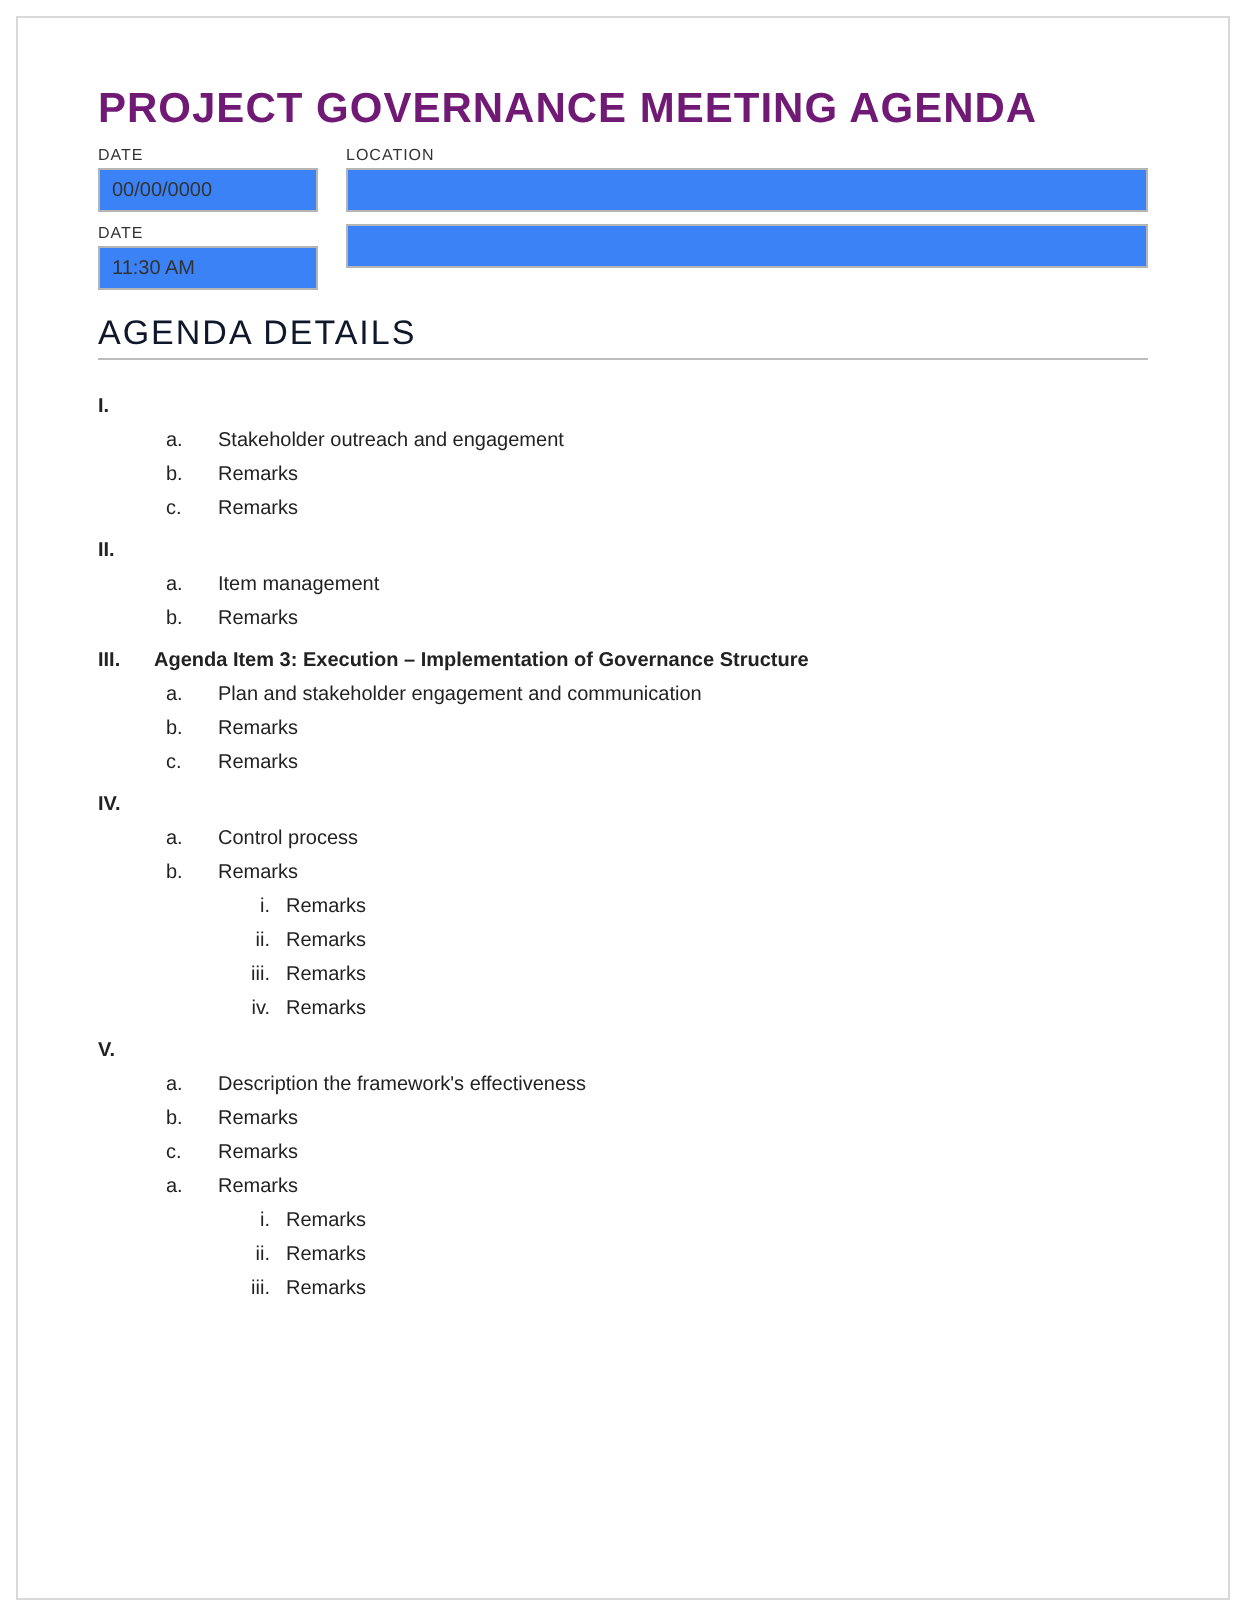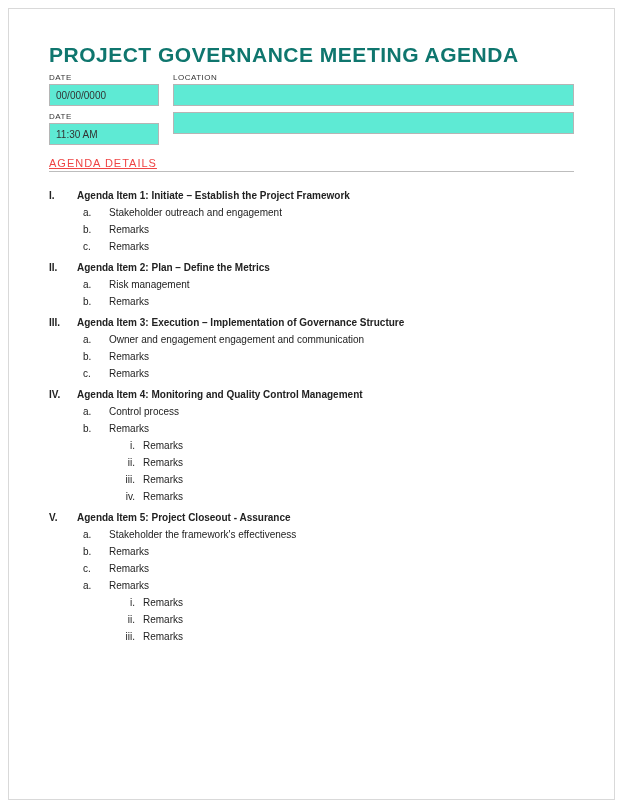--- a/index.html
+++ b/index.html
@@ -14,21 +14,21 @@
     width: 607px;
     min-height: 792px;
     border: 1px solid #d9d9d9;
     padding: 34px 40px 24px 40px;
     color: #333;
   }
   .title {
     font-size: 21px;
     font-weight: 700;
     letter-spacing: 0.5px;
-    color: #0f766e;
+    color: #701a75;
     margin-bottom: 6px;
   }
   .meta-row {
     display: flex;
     gap: 14px;
     margin-bottom: 6px;
   }
   .meta-col.small { flex: 0 0 110px; }
   .meta-col.large { flex: 1; }
   .meta-label {
@@ -38,33 +38,32 @@
     margin-bottom: 2px;
     font-weight: 400;
   }
   .meta-field {
     border: 1px solid #b5b5b5;
     height: 22px;
     width: 100%;
     padding: 0 6px;
     font-size: 10px;
     color: #333;
-    background: #5eead4;
+    background: #3b82f6;
     display: flex;
     align-items: center;
     font-family: inherit;
   }
   .section-header {
-    font-size: 11px;
-    color: #ef4444;
+    font-size: 17px;
+    color: #0f172a;
     letter-spacing: 1px;
     font-weight: 400;
     margin-top: 12px;
     margin-bottom: 2px;
-    text-decoration: underline;
   }
   .section-rule {
     border: none;
     border-top: 1px solid #bdbdbd;
     margin-bottom: 18px;
   }
   .agenda {
     font-size: 10px;
     color: #222;
   }
@@ -120,71 +119,68 @@
       <input class="meta-field" value="" style="">
     </div>
   </div>
 
   <div class="section-header">AGENDA DETAILS</div>
   <hr class="section-rule">
 
   <div class="agenda" id="agenda-root">
       <div class="top-item">
         <span class="num">I.</span>
-        <span>Agenda Item 1: Initiate – Establish the Project Framework</span>
       </div>
       <div class="sub-list">
         <div class="sub-item">
           <span class="bullet">a.</span>
           <span>Stakeholder outreach and engagement</span>
         </div>
         <div class="sub-item">
           <span class="bullet">b.</span>
           <span>Remarks</span>
         </div>
         <div class="sub-item">
           <span class="bullet">c.</span>
           <span>Remarks</span>
         </div>
       </div>
       <div class="top-item">
         <span class="num">II.</span>
-        <span> Agenda Item 2: Plan – Define the Metrics</span>
-      </div>
-      <div class="sub-list">
-        <div class="sub-item">
-          <span class="bullet">a.</span>
-          <span>Risk management</span>
+      </div>
+      <div class="sub-list">
+        <div class="sub-item">
+          <span class="bullet">a.</span>
+          <span>Item management</span>
         </div>
         <div class="sub-item">
           <span class="bullet">b.</span>
           <span>Remarks</span>
         </div>
       </div>
       <div class="top-item">
         <span class="num">III.</span>
         <span>Agenda Item 3: Execution – Implementation of Governance Structure</span>
       </div>
       <div class="sub-list">
         <div class="sub-item">
           <span class="bullet">a.</span>
-          <span>Owner and engagement engagement and communication</span>
+          <span>Plan and stakeholder engagement and communication</span>
         </div>
         <div class="sub-item">
           <span class="bullet">b.</span>
           <span>Remarks</span>
         </div>
         <div class="sub-item">
           <span class="bullet">c.</span>
           <span>Remarks</span>
         </div>
       </div>
       <div class="top-item">
         <span class="num">IV.</span>
-        <span>Agenda Item 4: Monitoring and Quality Control Management</span>
       </div>
       <div class="sub-list">
         <div class="sub-item">
           <span class="bullet">a.</span>
           <span>Control process</span>
         </div>
         <div class="sub-item">
           <span class="bullet">b.</span>
           <span>Remarks</span>
         </div>
@@ -202,26 +198,25 @@
             <span>Remarks</span>
           </div>
           <div class="subsub-item">
             <span class="bullet">iv.</span>
             <span>Remarks</span>
           </div>
         </div>
       </div>
       <div class="top-item">
         <span class="num">V.</span>
-        <span>Agenda Item 5: Project Closeout - Assurance</span>
-      </div>
-      <div class="sub-list">
-        <div class="sub-item">
-          <span class="bullet">a.</span>
-          <span>Stakeholder the framework's effectiveness</span>
+      </div>
+      <div class="sub-list">
+        <div class="sub-item">
+          <span class="bullet">a.</span>
+          <span>Description the framework's effectiveness</span>
         </div>
         <div class="sub-item">
           <span class="bullet">b.</span>
           <span>Remarks</span>
         </div>
         <div class="sub-item">
           <span class="bullet">c.</span>
           <span>Remarks</span>
         </div>
       </div>

